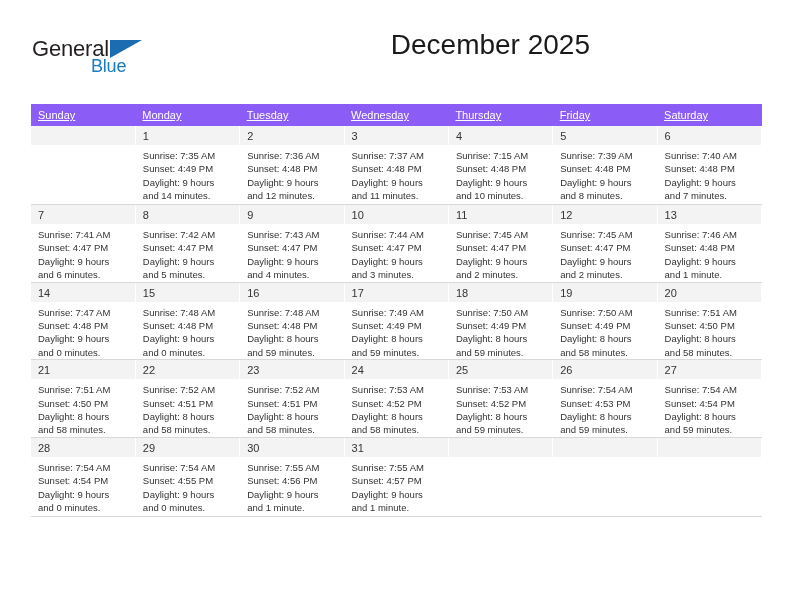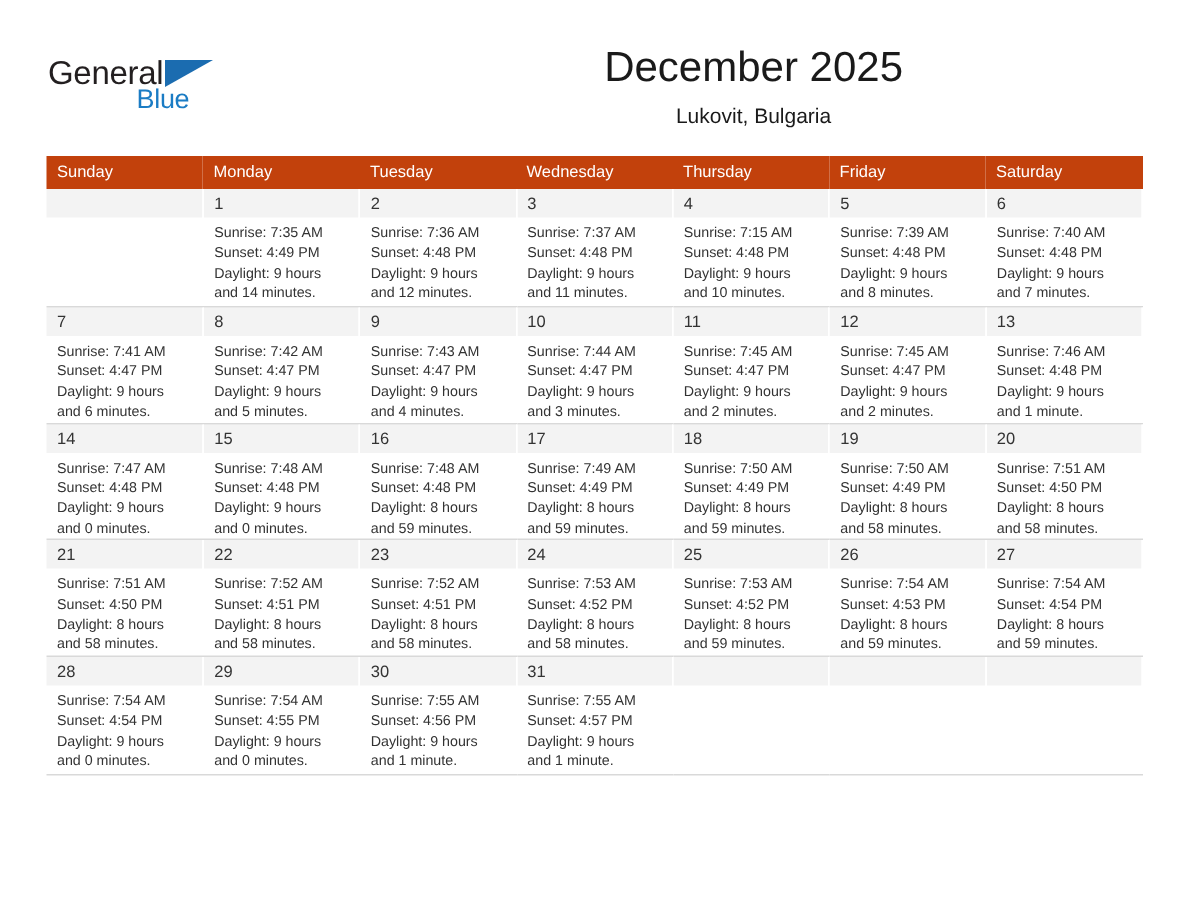--- a/index.html
+++ b/index.html
@@ -58,23 +58,23 @@
     position: absolute;
     left: 59px;
     top: 20px;
     font-size: 18px;
     color: #1b7cc4;
     letter-spacing: -0.2px;
   }
 
   .title-block {
     position: absolute;
-    right: 4px;
+    right: 16px;
     top: 0;
-    text-align: center;
+    text-align: left;
   }
   .month-title {
     font-size: 28px;
     font-weight: normal;
     color: #1a1a1a;
     line-height: 34px;
     white-space: nowrap;
   }
   .location {
     font-size: 14px;
@@ -87,28 +87,29 @@
   
   .calendar {
     position: absolute;
     left: 31px;
     top: 104px;
     width: 731px;
     border-collapse: collapse;
     table-layout: fixed;
   }
   .calendar th {
-    background: #c2410c;
+    background: #8b5cf6;
     color: #ffffff;
     font-size: 11px;
     font-weight: normal;
     text-align: left;
     padding: 5px 0 5px 7px;
     height: 12px;
     border: none;
+    text-decoration: underline;
   }
   .calendar td {
     vertical-align: top;
     width: 104.4px;
     height: 74px;
     padding: 0;
     border-right: 1px solid #ffffff;
     background: #ffffff;
   }
   .calendar tr.week-row td {
@@ -144,21 +145,20 @@
   <div class="header">
 
     <div class="logo">
       <span class="logo-general">General</span>
       <span class="logo-triangle"></span>
       <span class="logo-blue">Blue</span>
     </div>
 
     <div class="title-block">
       <div class="month-title">December 2025</div>
-      <div class="location">Lukovit, Bulgaria</div>
     </div>
 
   </div>
 
   <table class="calendar">
     <thead>
       <tr id="weekday-row">
           <th>Sunday</th>
           <th>Monday</th>
           <th>Tuesday</th>

